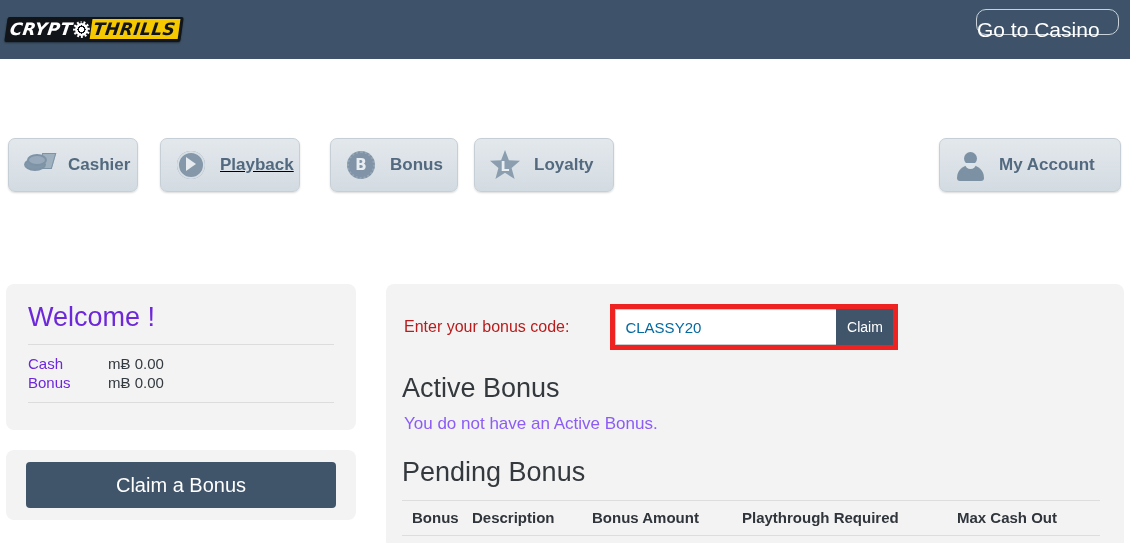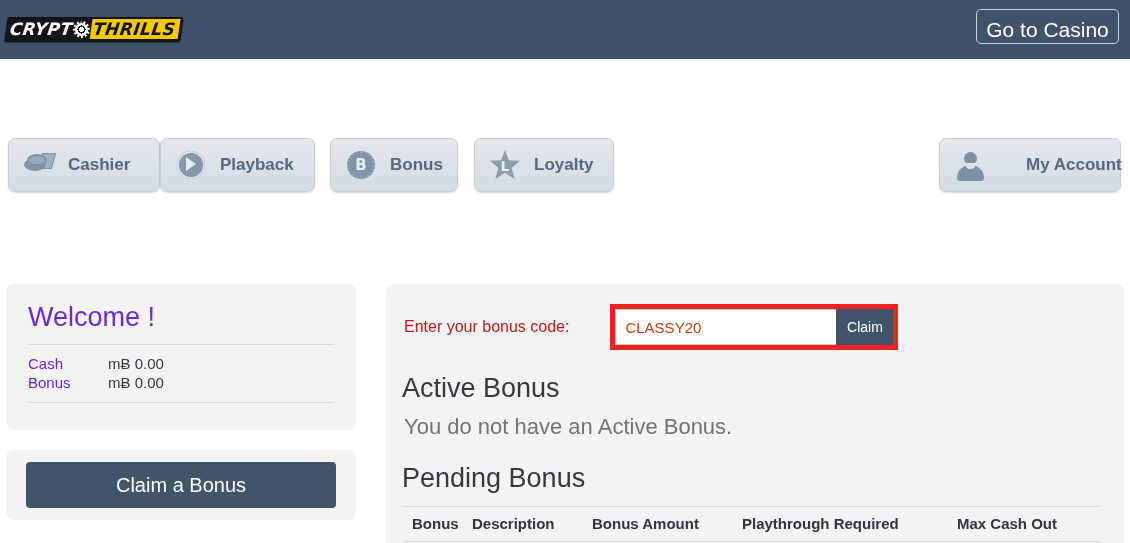--- a/index.html
+++ b/index.html
@@ -43,29 +43,29 @@
   }
   .logo .lg-thrills {
     background: #f5c800; color: #111418;
     font-weight: bold; font-size: 17px; font-style: italic;
     letter-spacing: .4px;
     font-family: "DejaVu Sans", sans-serif;
     padding: 0 4px 0 2px; line-height: 20px;
   }
   .go-casino {
     position: absolute; right: 11px; top: 9px;
-    width: 143px; height: 35px;
+    width: 143px; height: 26px;
     border: 1px solid #c9d2db;
-    border-radius: 5px;
+    border-radius: 10px;
     background: transparent;
     color: #ffffff;
     font-size: 21px;
     font-family: "Liberation Sans", sans-serif;
     cursor: pointer;
-    line-height: 39px; text-align: center;
+    line-height: 39px; text-align: left;
   }
 
   
   .navrow {
     position: relative;
     width: 1130px; height: 79px;
     background: #ffffff;
     padding: 11px 0 0 0;
   }
   .navbtn {
@@ -79,25 +79,25 @@
     padding: 0 18px 0 14px;
     cursor: pointer;
   }
   .navbtn .nlabel {
     color: #53697f; font-size: 17px; font-weight: bold;
     margin-left: 13px; white-space: nowrap;
     font-family: "Liberation Sans", sans-serif;
   }
   .navbtn .nicon { width: 32px; height: 32px; flex: 0 0 32px; position: relative; }
 
-  #nav-cashier  { left: 8px;   width: 152px; }
-  #nav-playback { left: 160px; width: 155px; }
+  #nav-cashier  { left: 8px;   width: 130px; }
+  #nav-playback { left: 160px; width: 140px; text-decoration: underline; }
   #nav-bonus    { left: 330px; width: 128px; }
   #nav-loyalty  { left: 474px; width: 140px; }
-  #nav-account  { left: 939px; width: 182px; gap: 27px; }
+  #nav-account  { left: 939px; width: 182px; }
 
   
   .ic-coins { }
   .ic-coins .c1 {
     position: absolute; left: 1px; top: 9px; width: 22px; height: 13px;
     border-radius: 50%; background: #8196a9; border: 2px solid #7d93a6;
   }
   .ic-coins .c2 {
     position: absolute; left: 4px; top: 5px; width: 20px; height: 12px;
     border-radius: 50%; background: #97a9ba; border: 2px solid #7d93a6;
@@ -199,32 +199,32 @@
   .code-label { font-size: 16px; color: #b91c1c; margin-left: 2px; }
   .input-wrap {
     margin-left: 41px;
     border: 5px solid #ef2222;
     display: flex; align-items: stretch;
     height: 46px; width: 288px;
     background: #ffffff;
   }
   .code-input {
     flex: 1; border: 1px solid #cccccc; border-right: none;
-    padding: 4px 9px; font-size: 15px; color: #c2410c;
+    padding: 4px 9px; font-size: 15px; color: #0369a1;
     font-family: "Liberation Sans", sans-serif;
     background: #ffffff; outline: none; min-width: 0;
   }
   .claim-btn {
     width: 57px; background: #40546a; color: #ffffff;
     border: 1px solid #40546a; font-size: 14px;
     font-family: "Liberation Sans", sans-serif;
     cursor: pointer;
   }
   .sec-gap { height: 22px; }
-  .plain { font-size: 22px; color: #737373; margin: 2px 0 0 2px; }
+  .plain { font-size: 17px; color: #8b5cf6; margin: 2px 0 0 2px; }
 
   .ptable { width: 100%; border-collapse: collapse; margin-top: 12px; }
   .ptable th {
     text-align: left; font-size: 15px; font-weight: bold; color: #2f353b;
     padding: 8px 0 9px 0; border-bottom: 1px solid #dddddd;
     border-top: 1px solid #dddddd;
     font-family: "Liberation Sans", sans-serif;
   }
   .ptable th.c0 { width: 70px; padding-left: 10px; }
   .ptable th.c1 { width: 120px; }

